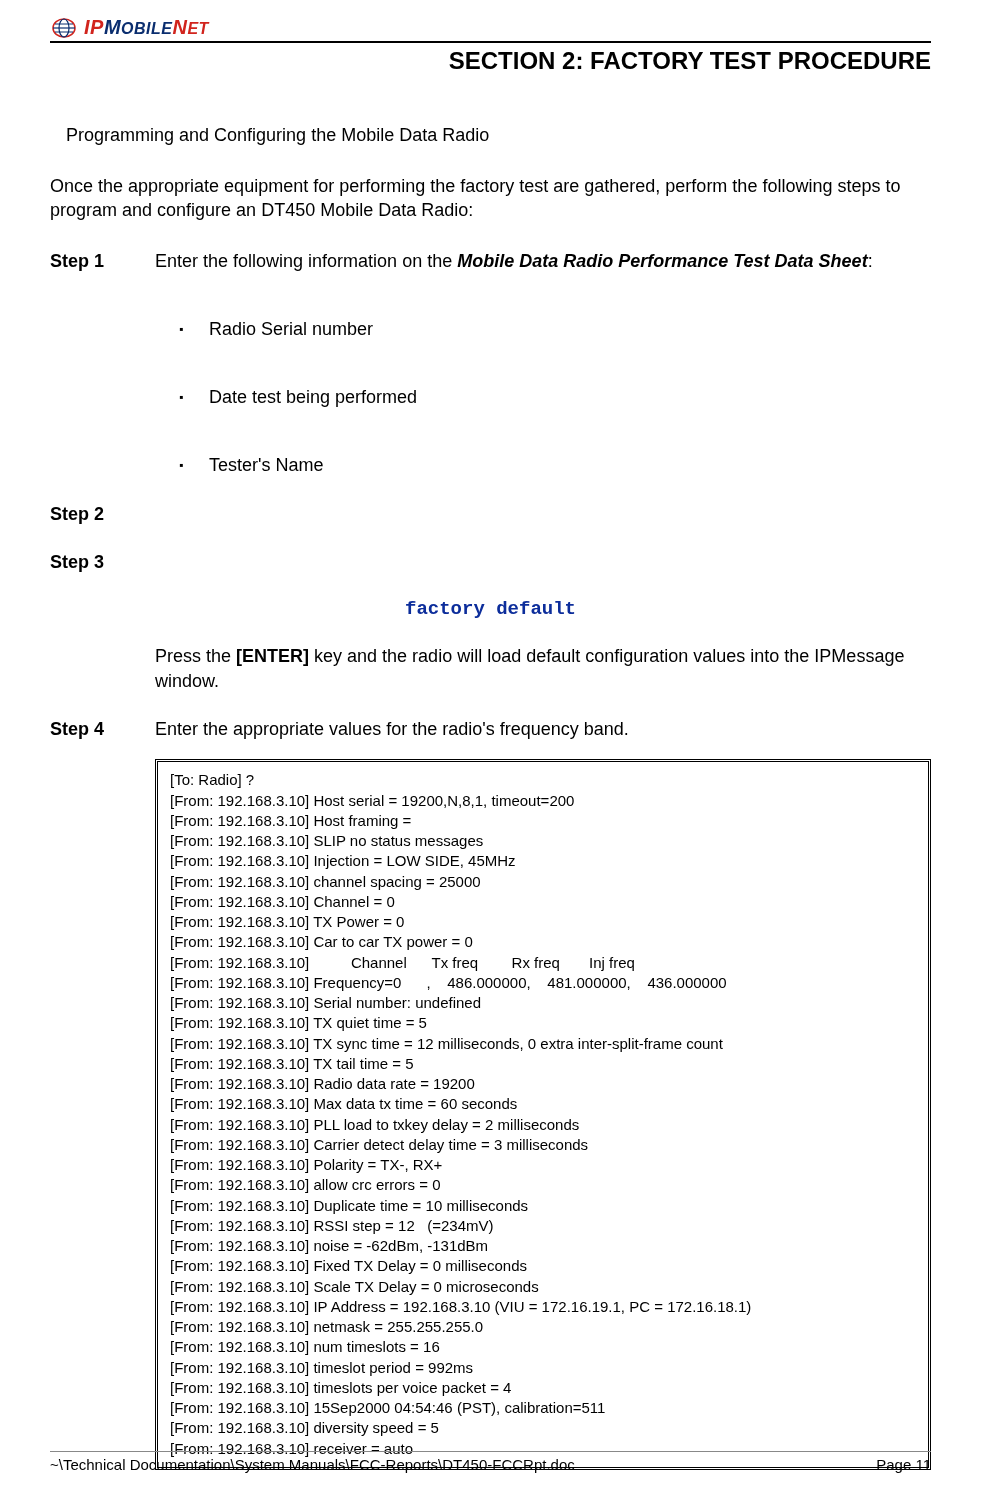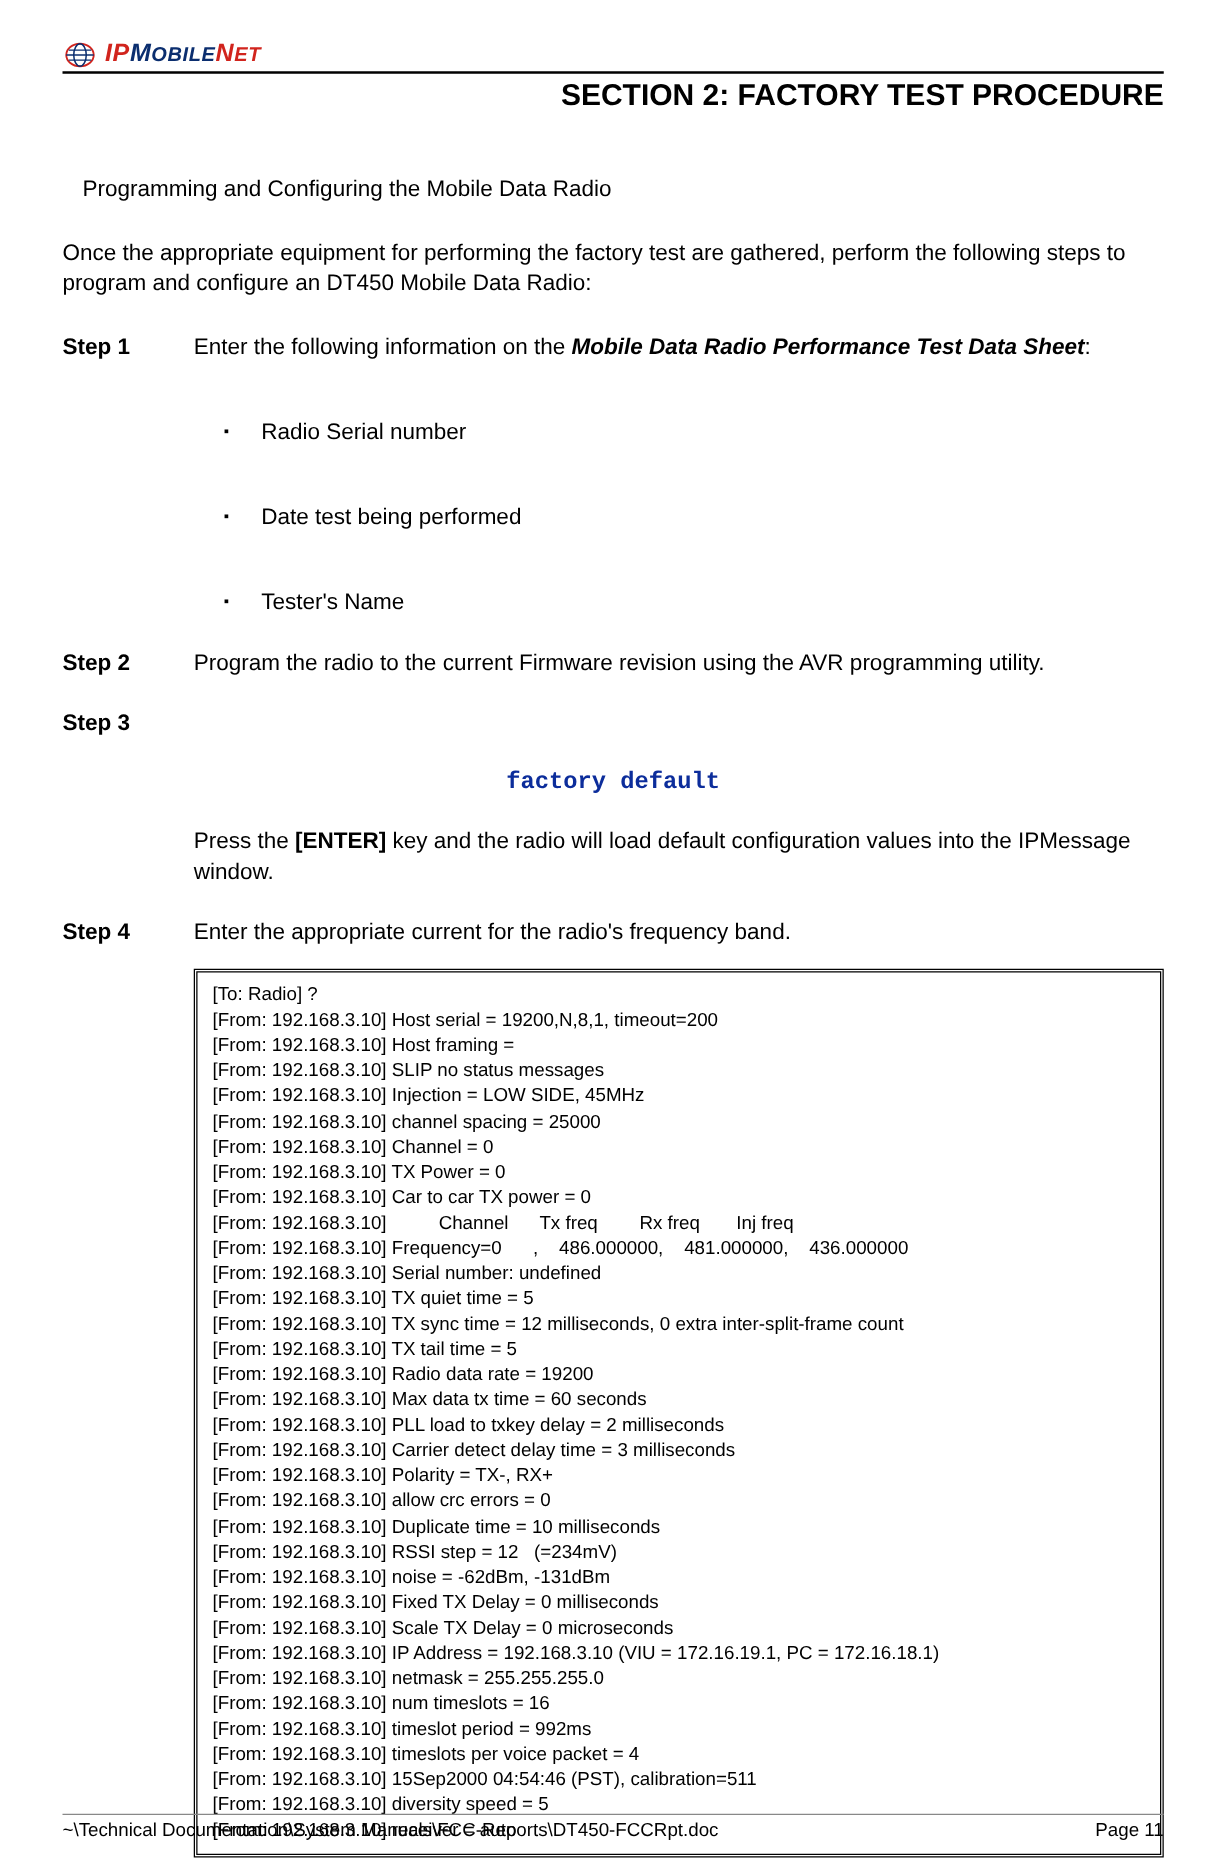--- a/index.html
+++ b/index.html
@@ -6,21 +6,21 @@
     margin: 0;
     padding: 0;
     font-family: Arial, Helvetica, sans-serif;
     background: #fff;
     color: #000;
   }
   .page {
     width: 981px;
     height: 1501px;
     box-sizing: border-box;
-    padding: 32px 50px 20px 50px;
+    padding: 16px 50px 20px 50px;
     position: relative;
   }
   .header {
     display: flex;
     align-items: center;
     justify-content: space-between;
     border-bottom: 2px solid #000;
     padding-bottom: 2px;
     margin-bottom: 4px;
   }
@@ -163,39 +163,38 @@
       <ul class="bullets">
         <li>Radio Serial number</li>
         <li>Date test being performed</li>
         <li>Tester's Name</li>
       </ul>
     </div>
   </div>
 
   <div class="step-row">
     <div class="step-label">Step 2</div>
-    <div class="step-body">Program the radio to the current Firmware revision using the AVR programming utility.</div>
   </div>
 
   <div class="step-row" style="">
     <div class="step-label">Step 3</div>
   </div>
 
   <div class="command">factory default</div>
 
   <div class="step-row">
     <div class="step-label"></div>
     <div class="step-body">
       <span>Press the </span><span class="bold">[ENTER]</span><span> key and the radio will load default configuration values into the IPMessage window.</span>
     </div>
   </div>
 
   <div class="step-row" style="margin-bottom:14px;">
     <div class="step-label">Step 4</div>
-    <div class="step-body">Enter the appropriate current for the radio's frequency band.</div>
+    <div class="step-body">Enter the appropriate values for the radio's frequency band.</div>
   </div>
 
   <div class="step-row" style="margin-bottom:16px;">
     <div class="step-label"></div>
     <div class="step-body">
       <div class="terminal">[To: Radio] ?
 [From: 192.168.3.10] Host serial = 19200,N,8,1, timeout=200
 [From: 192.168.3.10] Host framing =
 [From: 192.168.3.10] SLIP no status messages
 [From: 192.168.3.10] Injection = LOW SIDE, 45MHz

